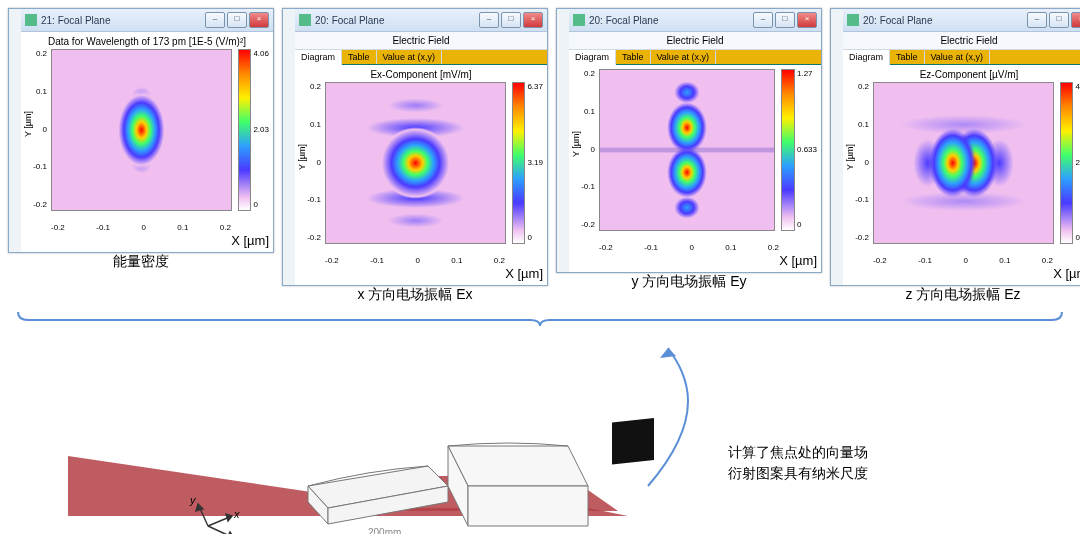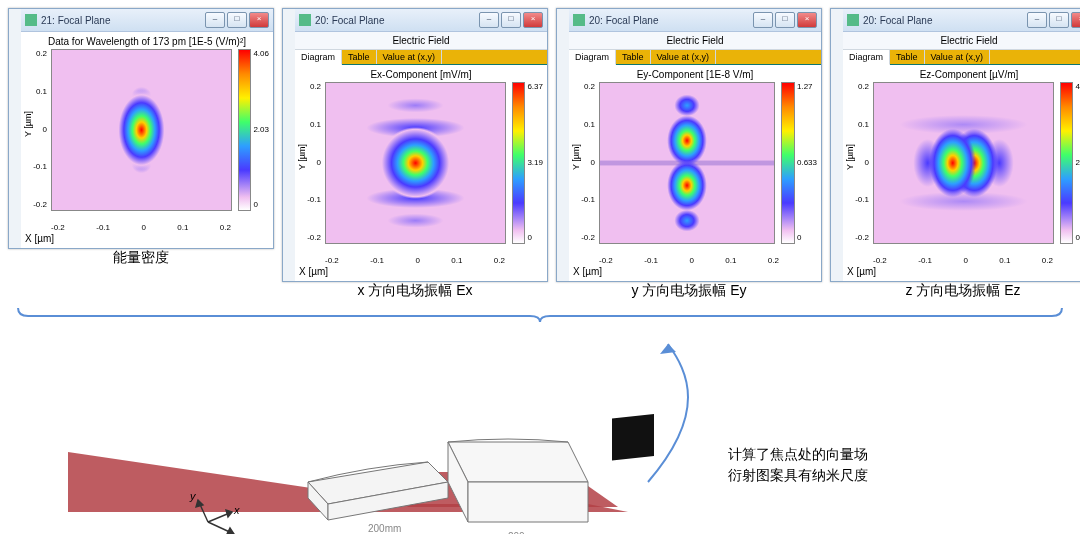--- a/index.html
+++ b/index.html
@@ -20,21 +20,21 @@
 .plotwrap { padding: 4px; background: #fff; }
 .plottitle { text-align: center; font-size: 10px; margin-bottom: 2px; }
 .plotbody { position: relative; height: 172px; display: flex; }
 .plot { position: relative; width: 180px; height: 160px; border: 1px solid #888; background: #f0bff0; overflow: hidden; margin-left: 26px; }
 .pattern { position: absolute; inset: 0; }
 .cbar { width: 12px; height: 160px; margin-left: 6px; border: 1px solid #888; background: linear-gradient(to top, #fff 0%, #f0bff0 8%, #4a3aff 25%, #2d9fff 40%, #3fff6a 55%, #fff000 70%, #ff8a00 85%, #ff0000 100%); }
 .cticks { font-size: 8px; margin-left: 2px; display: flex; flex-direction: column; justify-content: space-between; height: 160px; gap: 36px; }
 .yaxis { position: absolute; left: 0; top: 0; height: 160px; width: 24px; display: flex; flex-direction: column; justify-content: space-between; font-size: 8px; text-align: right; }
 .yaxis span { padding-right: 2px; }
 .xaxis { display: flex; justify-content: space-between; font-size: 8px; margin-left: 26px; width: 180px; margin-top: 2px; }
-.xlabel { text-align: left; font-size: 10px; margin-top: 1px; }
+.xlabel { text-align: right; font-size: 13px; margin-top: 1px; }
 .ylabel { position: absolute; left: -10px; top: 70px; transform: rotate(-90deg); font-size: 9px; }
 .caption { text-align: center; font-size: 14px; }
 .bottom { position: relative; height: 250px; margin-top: 10px; }
 .bracket { position: relative; height: 16px; margin-top: 6px; }
 .bracket svg { width: 100%; height: 16px; }
 .diagram { position: relative; width: 100%; height: 220px; }
 .annotation { position: absolute; font-size: 14px; line-height: 1.5; }
 .ex .pattern { background:
  radial-gradient(circle at 50% 50%, #ff0000 0%, #ffd000 6%, #3fff6a 10%, #2d9fff 15%, #4a3aff 20%, #f0bff0 28%, transparent 30%),
  radial-gradient(ellipse 70px 14px at 50% 28%, #4a3aff 0%, transparent 70%),
@@ -173,21 +173,20 @@
         <div class="winbtn cls">×</div>
       </div>
     </div>
     <div class="subtitle">Electric Field</div>
     <div class="tabs">
     <div class="tab active">Diagram</div>
           <div class="tab ">Table</div>
           <div class="tab ">Value at (x,y)</div>
   </div>
     <div class="plotwrap">
-      <div class="plottitle">Ey-Component  [1E-8 V/m]</div>
       <div class="plotbody">
         <div class="ylabel">Y [µm]</div>
         <div class="yaxis">
           <span>0.2</span>
               <span>0.1</span>
               <span>0</span>
               <span>-0.1</span>
               <span>-0.2</span>
         </div>
         <div class="plot ey">
@@ -305,18 +304,18 @@
         <line x1="0" y1="0" x2="-10" y2="-22"></line>
           <polygon points="-10,-22 -12,-15 -5,-17" fill="#333"></polygon>
         <line x1="0" y1="0" x2="26" y2="12"></line>
           <polygon points="26,12 19,12 22,6" fill="#333"></polygon>
       </g>
       <text x="226" y="182" font-size="11" font-style="italic">x</text>
       <text x="182" y="168" font-size="11" font-style="italic">y</text>
       <text x="230" y="208" font-size="11" font-style="italic">z</text>
     </svg>
   </div>
-  <div class="annotation" style="left:720px; top:112px;">
+  <div class="annotation" style="left:720px; top:106px;">
     <div>计算了焦点处的向量场</div>
     <div>衍射图案具有纳米尺度</div>
   </div>
 
 </div>
 
 </body></html>

